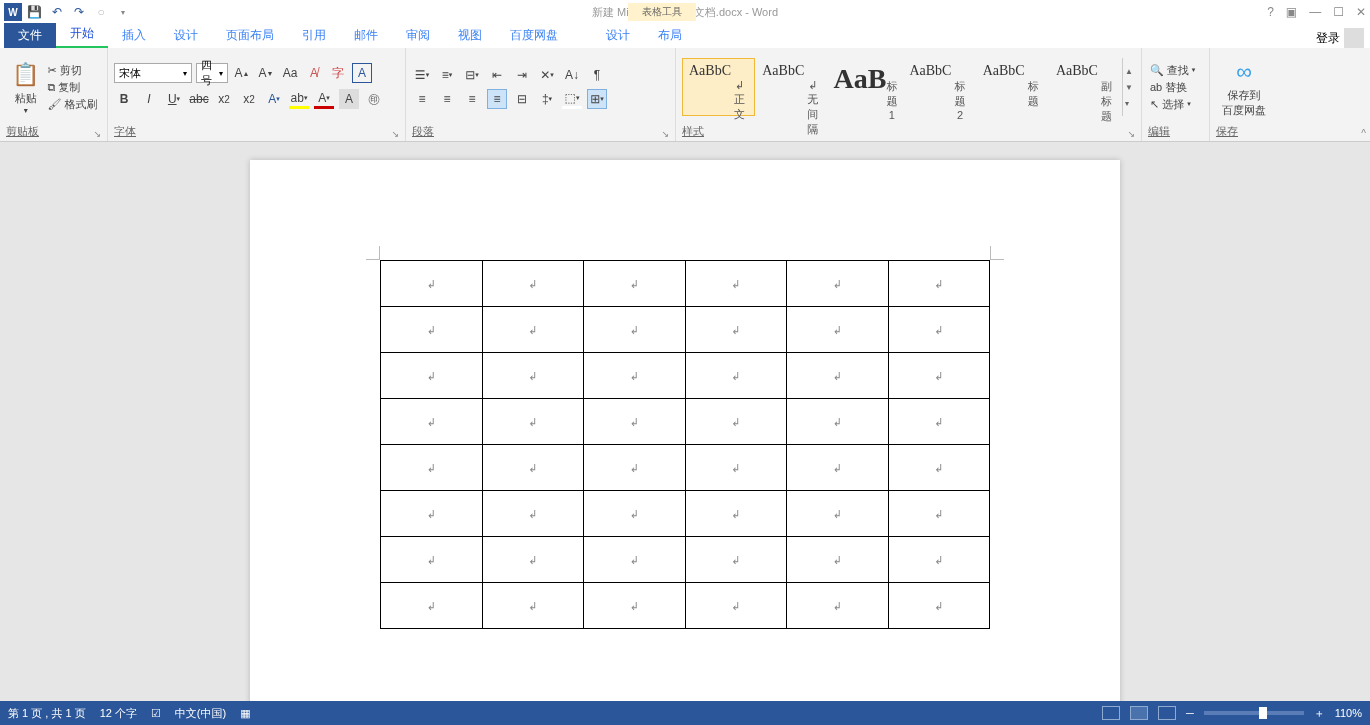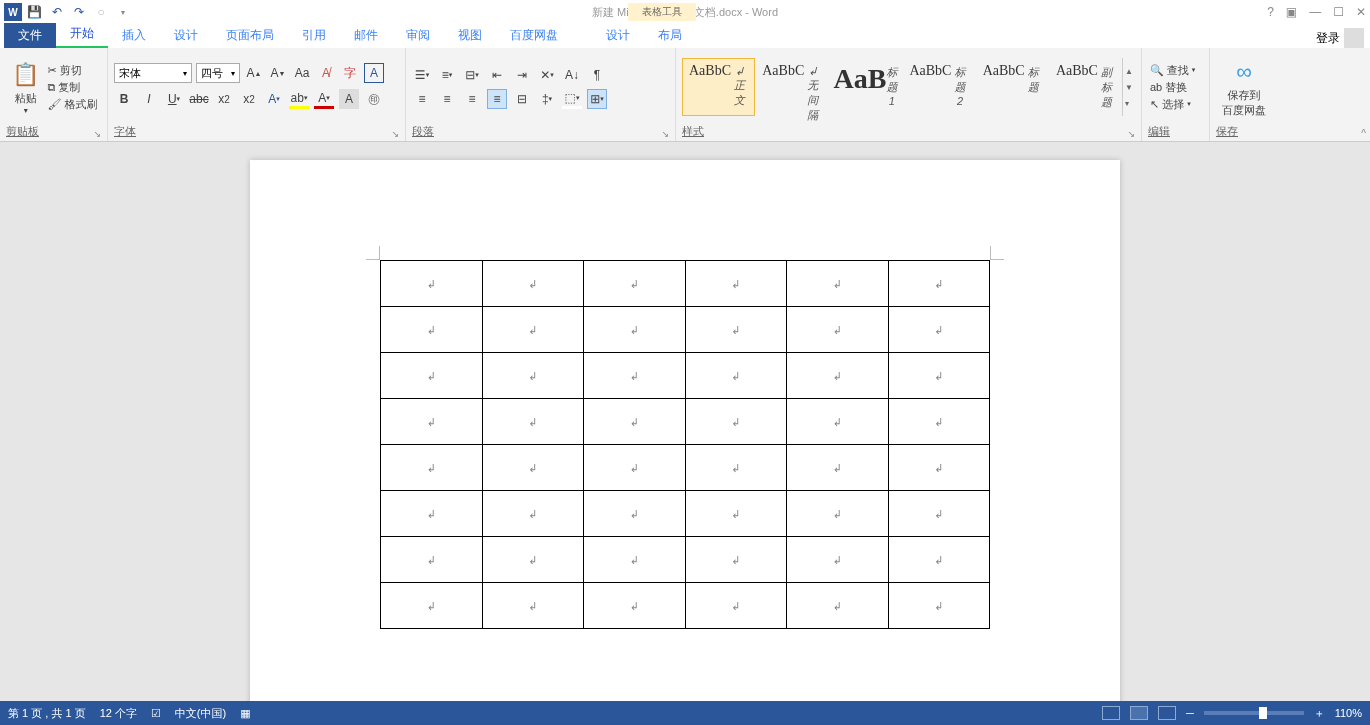--- a/index.html
+++ b/index.html
@@ -22,28 +22,28 @@
 .group-body{flex:1;display:flex;align-items:center;}
 .group-label{color:#666;font-size:11px;padding-bottom:2px;position:relative;text-decoration:underline;}
 .group-label .launcher{position:absolute;right:0;bottom:2px;font-size:9px;color:#888;}
 .btn-lg{display:flex;flex-direction:column;align-items:center;padding:2px 6px;font-size:11px;color:#444;}
 .btn-lg .ico{font-size:22px;height:32px;display:flex;align-items:center;}
 .mini-col{display:flex;flex-direction:column;gap:2px;padding:2px;}
 .mini-row{display:flex;align-items:center;gap:3px;color:#444;font-size:11px;}
 .font-combo{display:flex;gap:4px;margin-bottom:4px;}
 .combo{border:1px solid #aaa;background:#fff;height:20px;display:flex;align-items:center;padding:0 4px;font-size:11px;}
 .font-name{width:78px;}
-.font-size{width:44px;}
+.font-size{width:32px;}
 .icon-row{display:flex;gap:5px;align-items:center;padding:2px 0;}
 .ribbtn{width:20px;height:20px;display:flex;align-items:center;justify-content:center;color:#444;font-size:12px;}
 .style-item{border:1px solid transparent;padding:4px 6px;text-align:center;width:74px;height:58px;display:flex;flex-direction:row;justify-content:center;}
 .style-item.sel{border:1px solid #f0b93a;background:#fdeec8;}
 .style-prev{font-family:"Times New Roman",serif;font-size:14px;color:#333;}
 .style-prev.big{font-size:28px;font-weight:bold;}
-.style-name{font-size:11px;color:#555;margin-top:2px;font-style:italic;}
+.style-name{font-size:11px;color:#555;margin-top:16px;}
 .styles-scroll{display:flex;flex-direction:column;justify-content:center;gap:0;border-left:1px solid #ccc;padding:0 2px;height:58px;}
 .styles-scroll div{font-size:8px;color:#666;height:16px;display:flex;align-items:center;}
 .doc-area{height:559px;background:#e6e6e6;overflow:auto;position:relative;}
 .page{width:870px;background:#fff;margin:18px auto 0 auto;box-shadow:0 0 6px rgba(0,0,0,.2);padding:100px 130px 40px 130px;min-height:900px;position:relative;}
 .page-margins{position:absolute;top:100px;bottom:40px;left:130px;right:130px;}
 .page-margin-corner{position:absolute;width:14px;height:14px;border-color:#bbb;}
 .corner-tl{top:-14px;left:-14px;border-bottom:1px solid #bbb;border-right:1px solid #bbb;}
 .corner-tr{top:-14px;right:-14px;border-bottom:1px solid #bbb;border-left:1px solid #bbb;}
 .word-table{border-collapse:collapse;width:100%;}
 .word-table td{border:1px solid #000;height:46px;text-align:center;font-family:SimSun,serif;font-size:18px;position:relative;}

